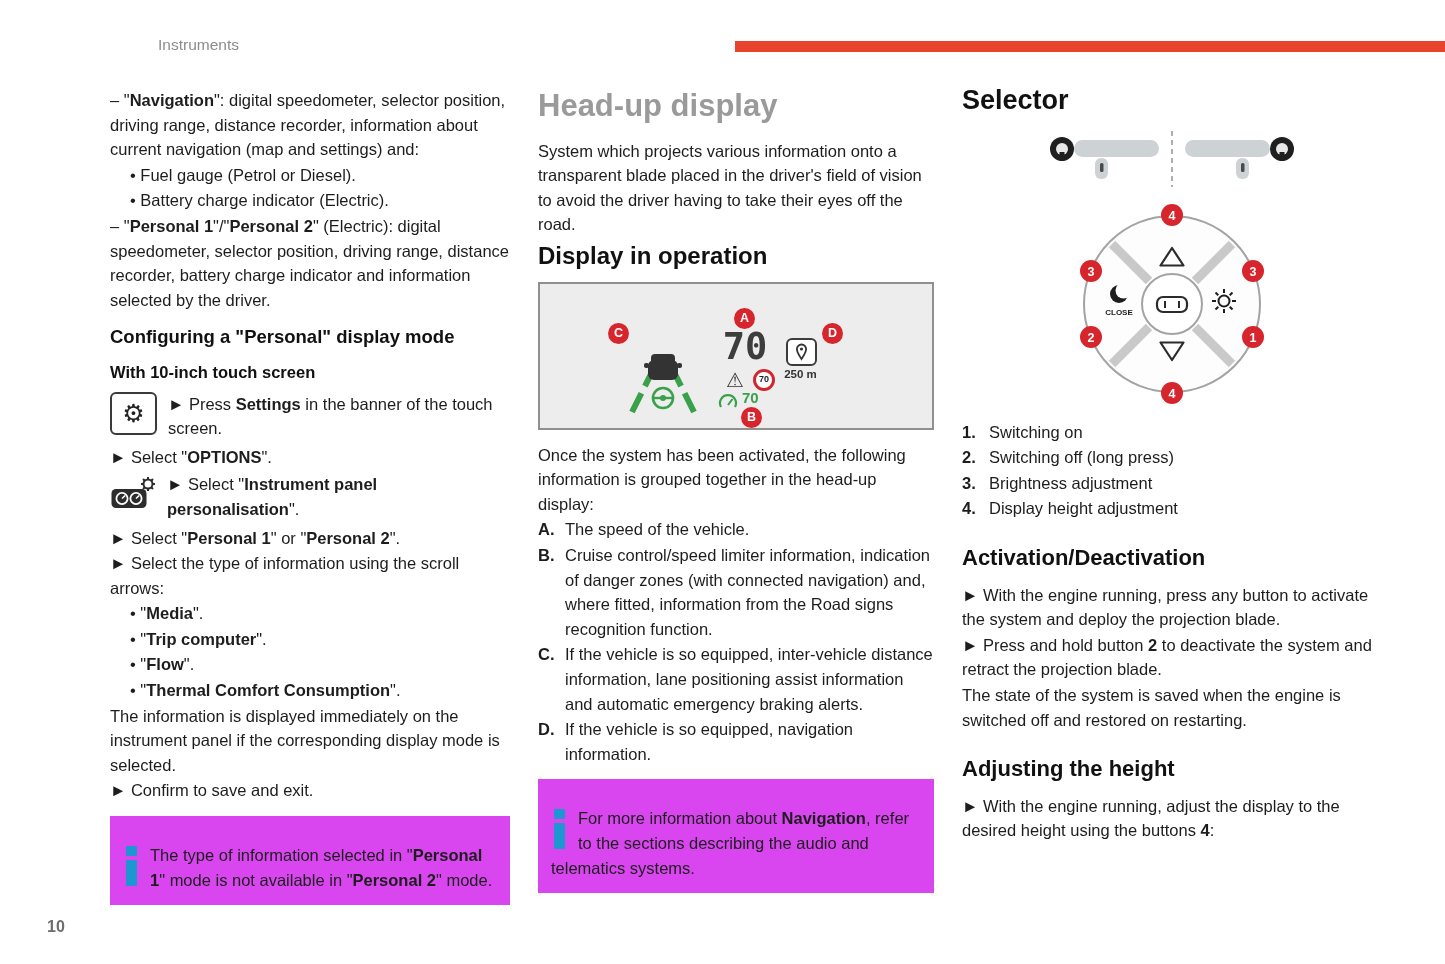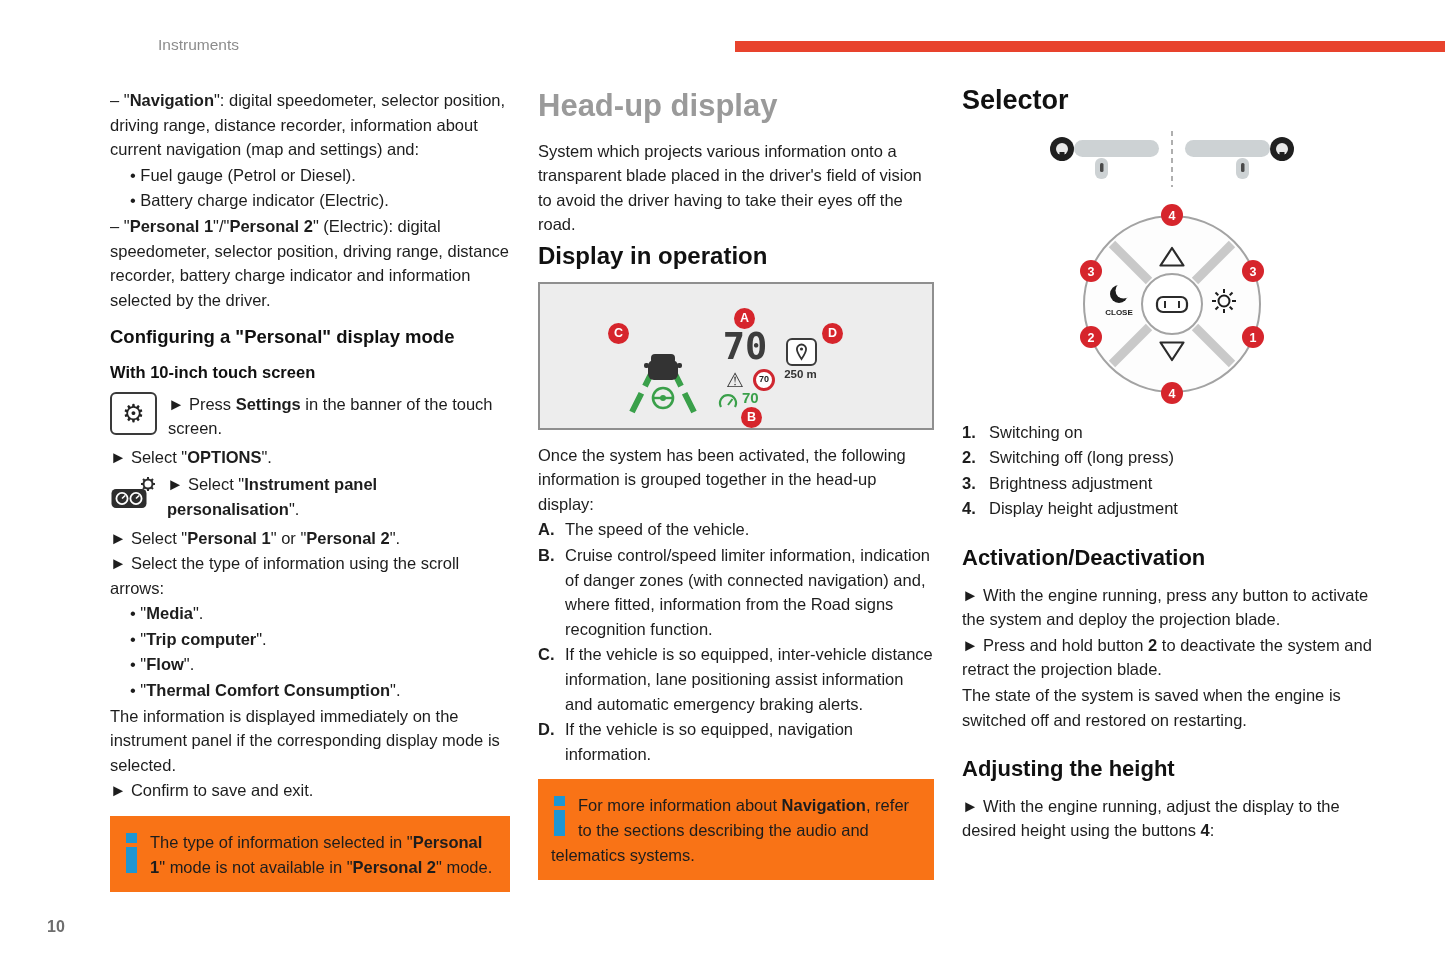--- a/index.html
+++ b/index.html
@@ -13,21 +13,21 @@
   .col3{left:962px;width:420px;}
   p{margin:0 0 1px;}
   .b{font-weight:bold;}
   .sub{padding-left:20px;}
   h3.cfg{font-size:18.5px;margin:13px 0 10px;color:#111;}
   h4.ts{font-size:16.5px;margin:0 0 7px;color:#111;}
   .iconrow{display:flex;gap:11px;margin:3px 0 3px;}
   .iconrow p{flex:1;}
   .gearbox{width:47px;height:43px;border:2px solid #3a3a3a;border-radius:6px;flex:none;display:flex;align-items:center;justify-content:center;font-size:25px;color:#222;box-sizing:border-box;}
   .instricon{flex:none;margin-top:4px;}
-  .note{background:#f97316;padding:14px 13px 13px;margin-top:13px;}
+  .note{background:#d946ef;padding:27px 13px 13px;margin-top:13px;}
   .note p{margin:0;}
   .info-i{float:left;margin:3px 13px 3px 3px;}
   .info-i .dot{width:11px;height:10px;background:#1e96d2;}
   .info-i .stem{width:11px;height:26px;background:#1e96d2;margin-top:4px;}
   h1.hud-title{font-size:31px;font-weight:700;color:#9a9a9a;margin:0 0 15px;line-height:1.15;}
   h2.op{font-size:24px;font-weight:bold;color:#111;margin:7px 0 13px;}
   .hud-box{position:relative;width:100%;height:148px;background:#ededed;border:2px solid #8f8f8f;box-sizing:border-box;margin:3px 0 13px;}
   .marker{position:absolute;width:21px;height:21px;border-radius:50%;background:#d6252c;color:#fff;font-size:12.5px;font-weight:bold;display:flex;align-items:center;justify-content:center;}
   .hud-speed{position:absolute;left:172px;top:44px;width:66px;text-align:center;font-family:"DejaVu Sans Mono",monospace;font-size:37px;font-weight:bold;color:#3d3d3d;line-height:1;}
   .warn{position:absolute;left:186px;top:86px;font-size:20px;line-height:1;color:#333;}

